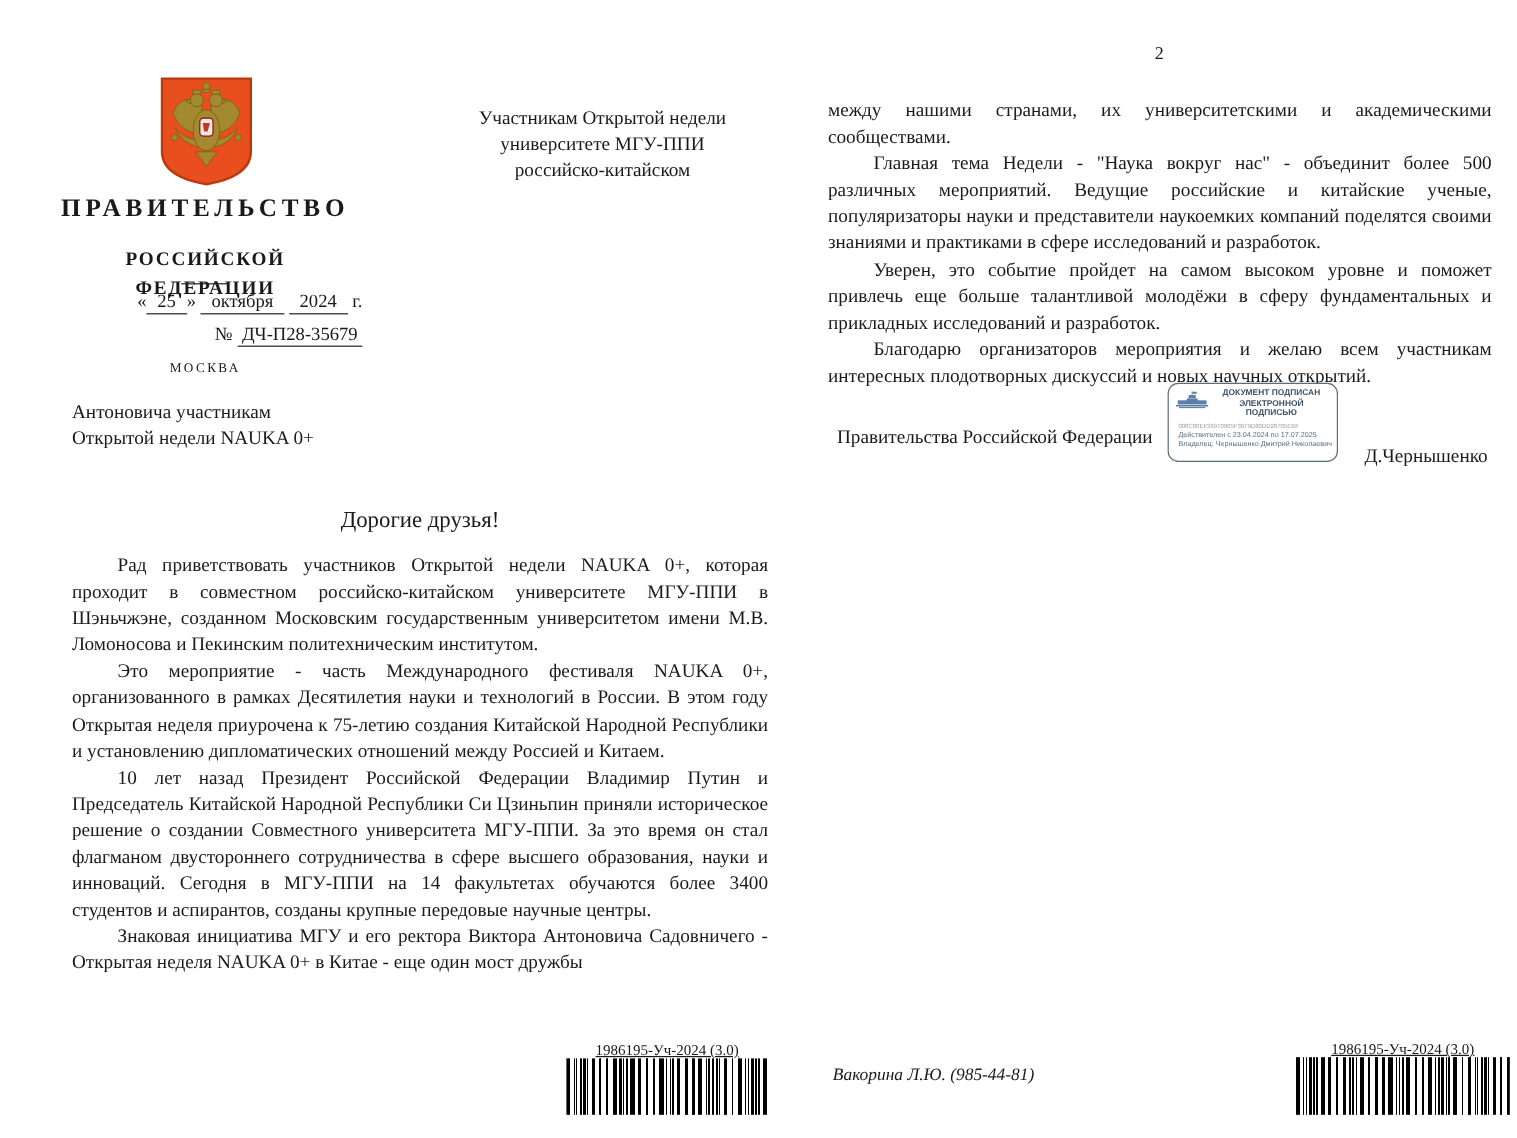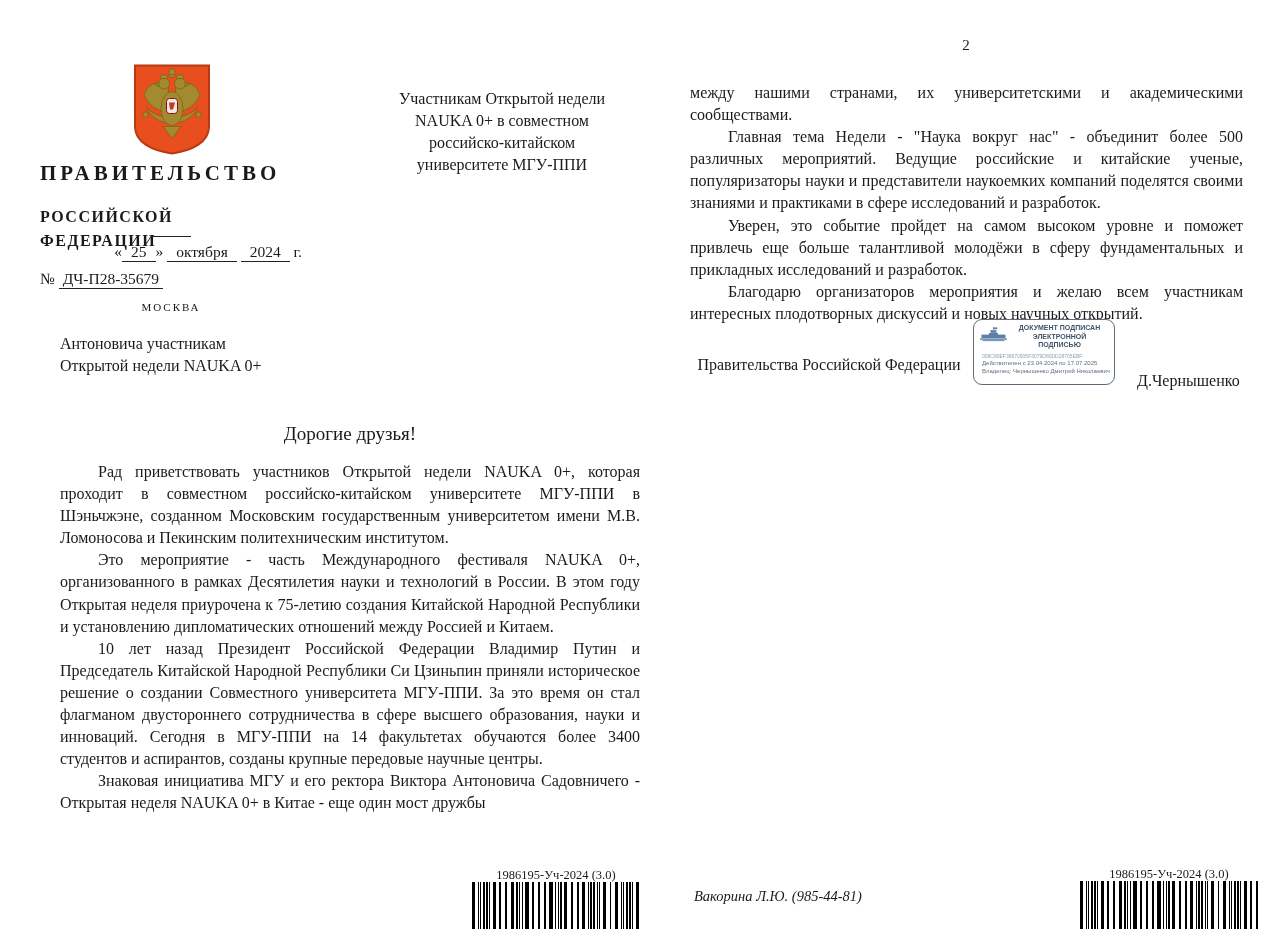--- a/index.html
+++ b/index.html
@@ -5,28 +5,28 @@
   html,body{margin:0;padding:0;}
   body{
     width:1264px;height:948px;position:relative;background:#ffffff;
     font-family:"Liberation Serif","DejaVu Serif",serif;color:#1a1a1a;
     overflow:hidden;
   }
   .abs{position:absolute;}
 
   
   .emblem{left:132px;top:62px;width:80px;height:95px;}
-  .org{left:40px;top:160px;width:262px;font-family:Liberation Serif, serif;}
+  .org{left:40px;top:160px;width:262px;text-align:center;font-family:Liberation Serif, serif;}
   .org-l1{font-size:21px;font-weight:bold;letter-spacing:4px;line-height:26px;}
   .org-l2{font-size:16px;font-weight:bold;letter-spacing:1.5px;word-spacing:9px;line-height:24px;margin-top:19px;}
   .divider{left:151px;top:236px;width:40px;border-top:1.6px solid #222;}
   .date-line{left:40px;top:243px;width:262px;text-align:right;font-size:15.5px;}
   .u{border-bottom:1px solid #222;display:inline-block;padding:0 9px;}
   .u2{border-bottom:1px solid #222;display:inline-block;padding:0 4px;}
-  .num-line{left:40px;top:270px;width:262px;text-align:left;font-size:15.5px;}
+  .num-line{left:40px;top:270px;width:262px;text-align:right;font-size:15.5px;}
   .city{left:40px;top:301px;width:262px;text-align:center;font-size:11px;letter-spacing:2px;}
 
   .addressee{left:352px;top:88px;width:300px;text-align:center;font-size:16px;line-height:22px;}
   .subject{left:60px;top:333px;width:320px;font-size:16px;line-height:22px;}
   .salutation{left:60px;top:423px;width:580px;text-align:center;font-size:19px;}
 
   .body1{left:60px;top:461px;width:580px;}
   .body2{left:690px;top:82px;width:553px;}
   .para{margin:0;text-align:justify;text-indent:38px;font-size:16px;line-height:22.1px;}
   .para.noindent{text-indent:0;}
@@ -37,21 +37,21 @@
   .sig-title{left:688px;top:354px;width:282px;text-align:center;font-size:16px;line-height:21.5px;}
   .sig-name{left:1137px;top:372px;font-size:16px;}
 
   .stamp{left:973px;top:319px;width:142px;height:66px;border:1.5px solid #5d6b7a;border-radius:9px;background:#fff;box-sizing:border-box;}
   .stamp-head{display:flex;align-items:center;gap:4px;padding:4px 6px 1px 6px;}
   .stamp-title{font-family:"Liberation Sans","DejaVu Sans",sans-serif;font-size:7px;font-weight:bold;color:#3f5468;text-align:center;line-height:8.5px;flex:1;}
   .stamp-cert{font-family:"Liberation Sans","DejaVu Sans",sans-serif;font-size:5px;color:#93a0ad;padding:2px 8px 0;white-space:nowrap;}
   .stamp-line{font-family:"Liberation Sans","DejaVu Sans",sans-serif;font-size:6px;color:#5f6f7f;padding:1.5px 8px 0;white-space:nowrap;}
 
   
-  .bc-label{font-size:12.5px;text-align:center;}
+  .bc-label{font-size:12.5px;text-align:center;text-decoration:underline;}
   .bc1-label{left:472px;top:868px;width:168px;}
   .bc2-label{left:1080px;top:867px;width:178px;}
   .barcode{background-color:#fff;background-image:
       repeating-linear-gradient(90deg,#000 0 2px,transparent 2px 6px,#000 6px 7px,transparent 7px 11px),
       repeating-linear-gradient(90deg,#fff 0 1px,#000 1px 3px,#fff 3px 8px,#000 8px 9px,#fff 9px 13px);}
   .bc1{left:472px;top:882px;width:168px;height:47px;}
   .bc2{left:1080px;top:881px;width:178px;height:48px;}
   .contact{left:694px;top:888px;font-size:14.5px;font-style:italic;}
 </style>
 </head>
@@ -101,23 +101,22 @@
 
 <div class="abs num-line">
   <span>№</span>
   <span class="u2">ДЧ-П28-35679</span>
 </div>
 
 <div class="abs city">МОСКВА</div>
 
 <div class="abs addressee">
   <div>Участникам Открытой недели</div>
-  <div>NAUKA 0+ в совместном</div>
+  <div>университете МГУ-ППИ</div>
   <div>российско-китайском</div>
-  <div>университете МГУ-ППИ</div>
 </div>
 
 <div class="abs subject">
   <div>Антоновича участникам</div>
   <div>Открытой недели NAUKA 0+</div>
 </div>
 
 <div class="abs salutation">Дорогие друзья!</div>
 
 <div class="abs body1">

